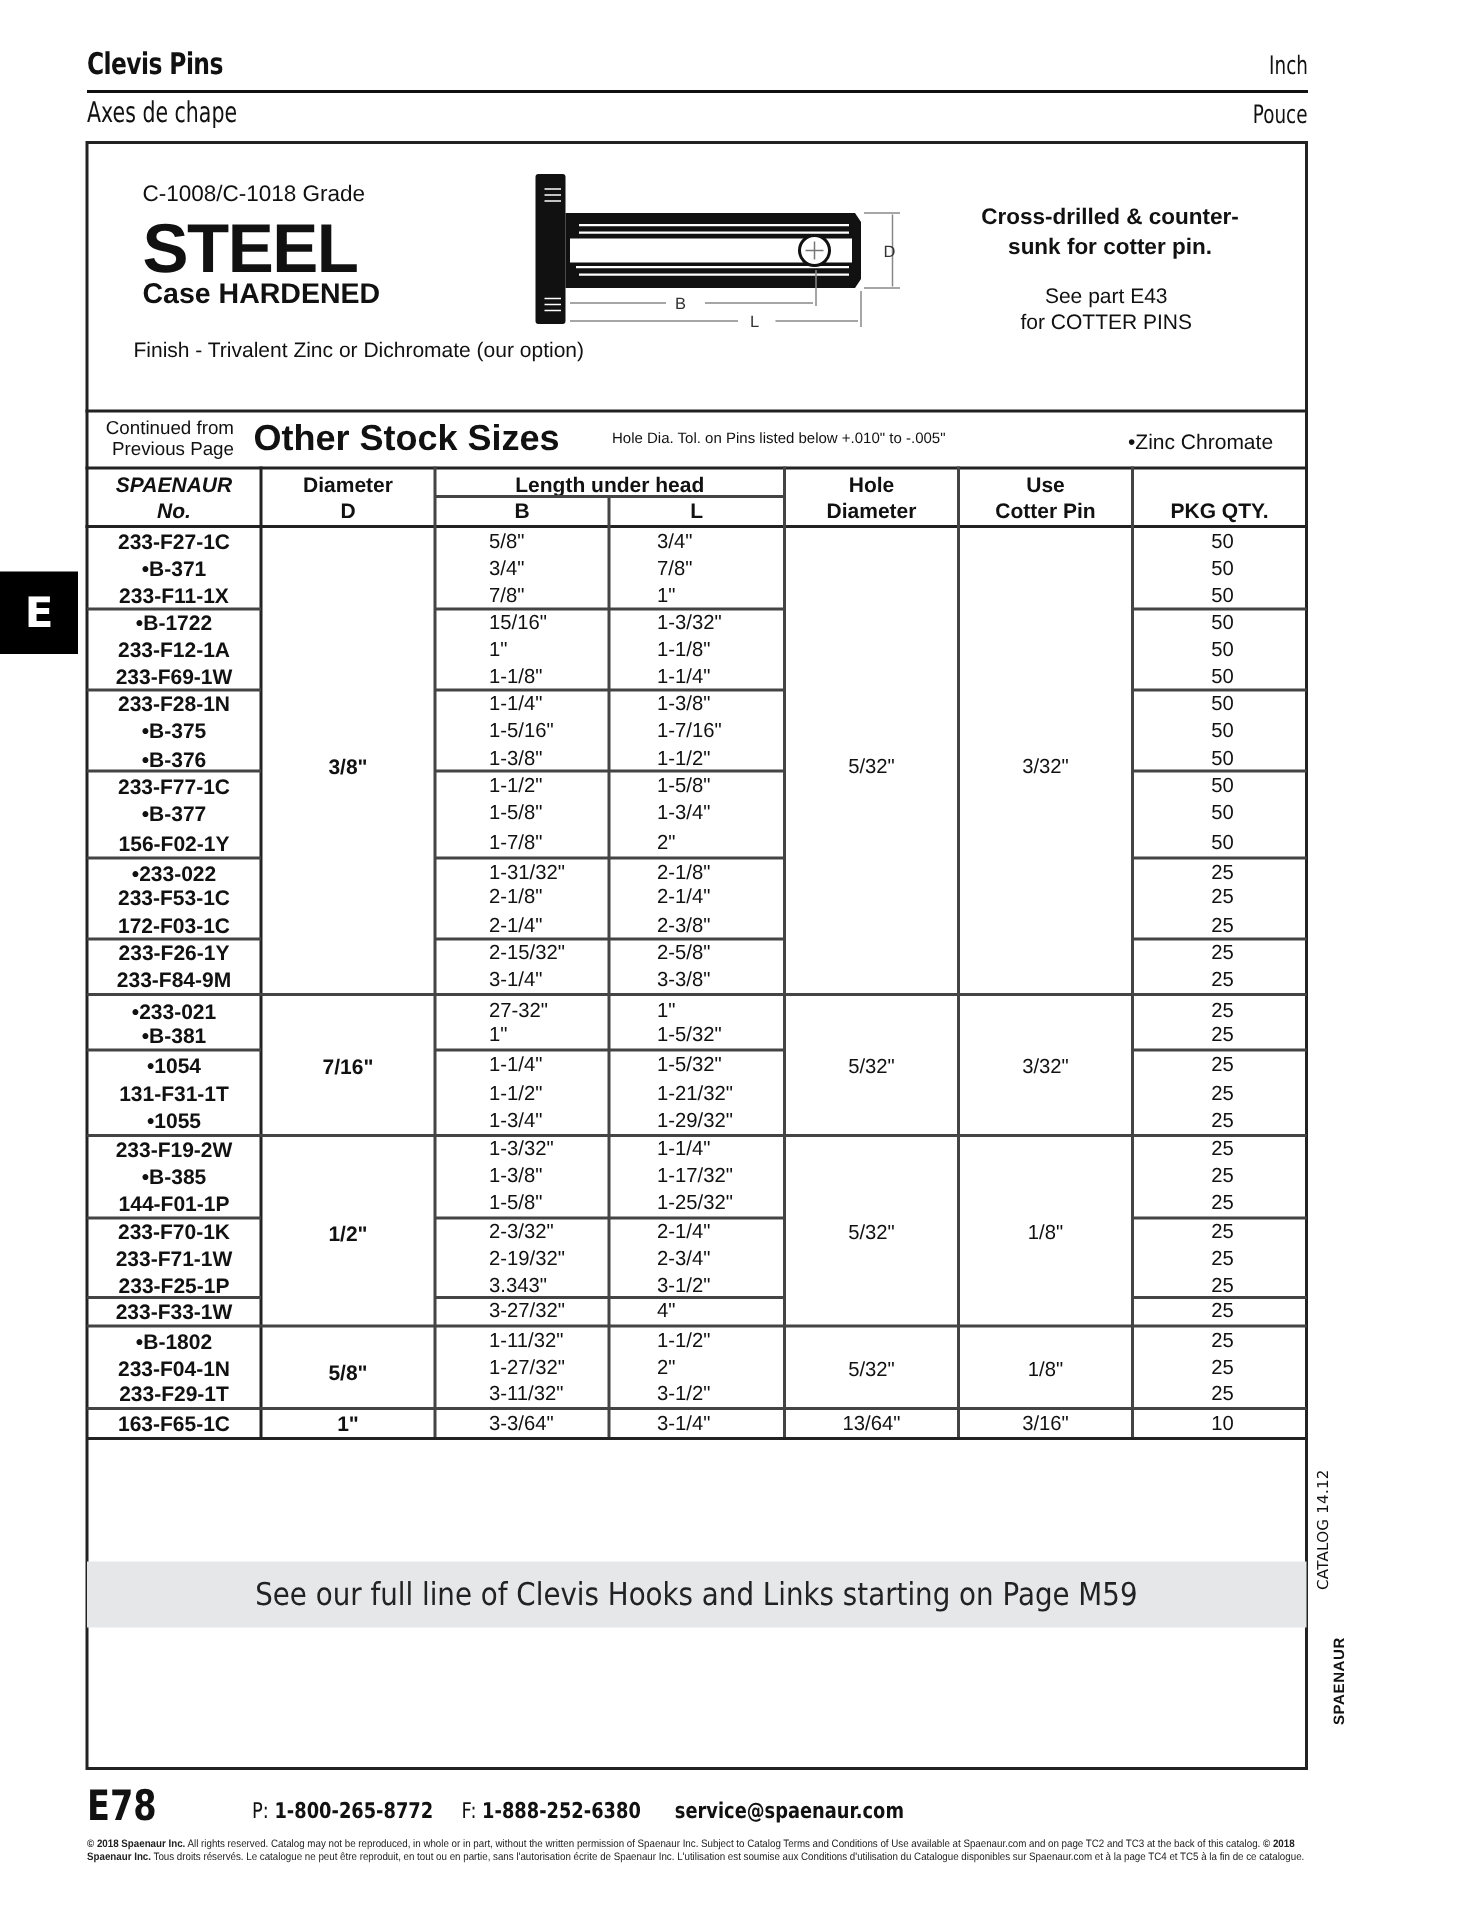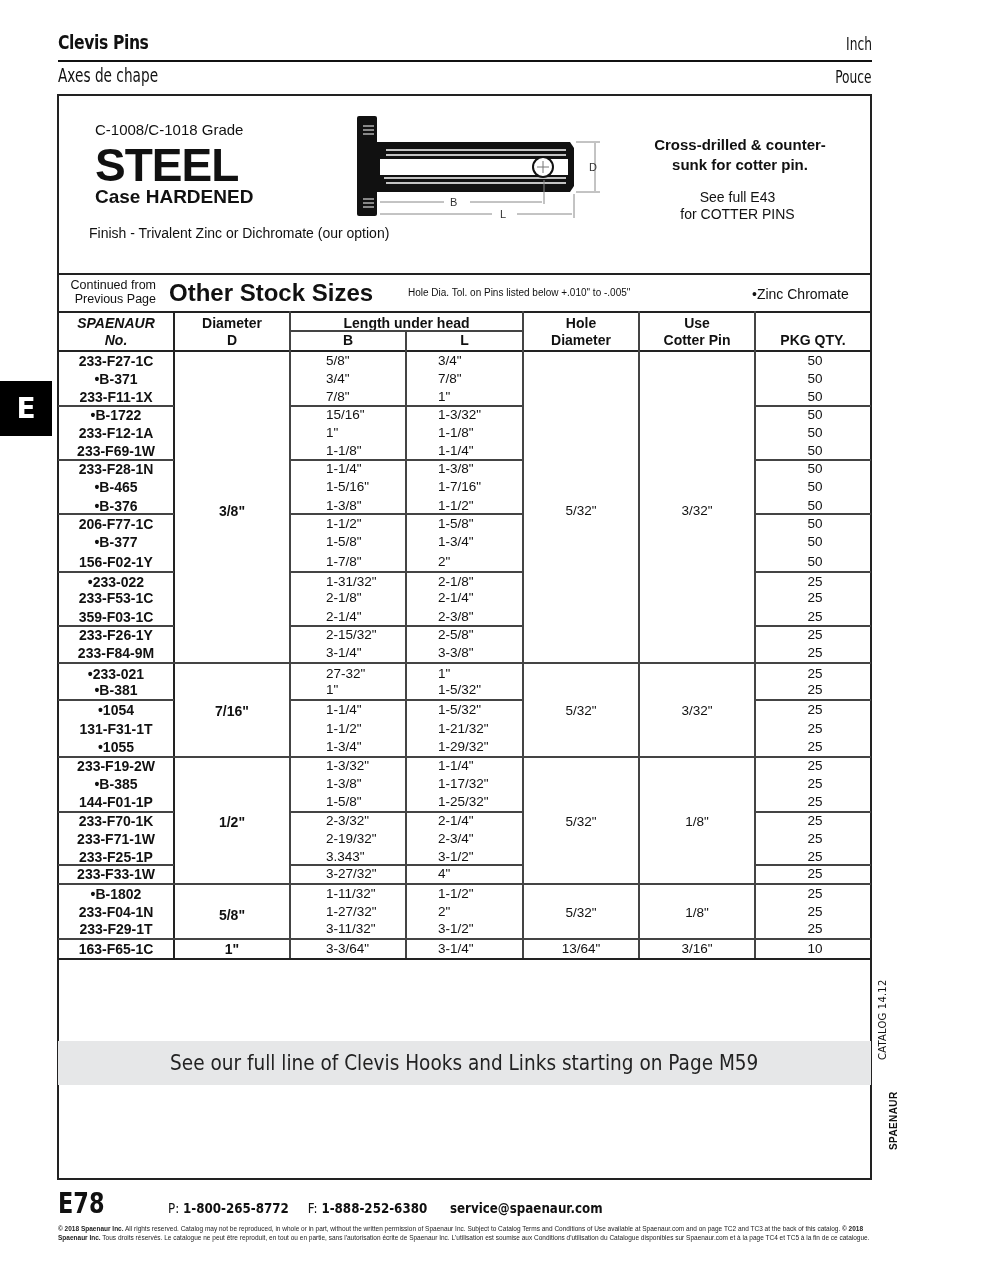--- a/index.html
+++ b/index.html
@@ -116,21 +116,21 @@
   <text x="98" y="92" font-size="11" fill="#333" font-family="Liberation Sans, sans-serif">B</text>
   <text x="148" y="104" font-size="11" fill="#333" font-family="Liberation Sans, sans-serif">L</text>
   <text x="237" y="57" font-size="11" fill="#333" font-family="Liberation Sans, sans-serif">D</text>
 </svg>
 
 <div class="abs cross">
   <div>Cross-drilled &amp; counter-</div>
   <div>sunk for cotter pin.</div>
 </div>
 <div class="abs seepage">
-  <div>See full E43</div>
+  <div>See part E43</div>
   <div>for COTTER PINS</div>
 </div>
 
 <div class="abs section-top"></div>
 <div class="abs cont">
   <div>Continued from</div>
   <div>Previous Page</div>
 </div>
 <div class="abs oss">Other Stock Sizes</div>
 <div class="abs tol">Hole Dia. Tol. on Pins listed below +.010"  to -.005"</div>
@@ -240,49 +240,49 @@
     <div class="cell lcol" style="top: 425px;">1-1/8"</div>
     <div class="cell qty" style="top: 425px;">50</div>
     <div class="cell pn" style="top: 443px;">233-F69-1W</div>
     <div class="cell bcol" style="top: 443px;">1-1/8"</div>
     <div class="cell lcol" style="top: 443px;">1-1/4"</div>
     <div class="cell qty" style="top: 443px;">50</div>
     <div class="cell pn" style="top: 461px;">233-F28-1N</div>
     <div class="cell bcol" style="top: 461px;">1-1/4"</div>
     <div class="cell lcol" style="top: 461px;">1-3/8"</div>
     <div class="cell qty" style="top: 461px;">50</div>
-    <div class="cell pn" style="top: 479px;">•B-465</div>
+    <div class="cell pn" style="top: 479px;">•B-375</div>
     <div class="cell bcol" style="top: 479px;">1-5/16"</div>
     <div class="cell lcol" style="top: 479px;">1-7/16"</div>
     <div class="cell qty" style="top: 479px;">50</div>
     <div class="cell pn" style="top: 498px;">•B-376</div>
     <div class="cell bcol" style="top: 498px;">1-3/8"</div>
     <div class="cell lcol" style="top: 498px;">1-1/2"</div>
     <div class="cell qty" style="top: 498px;">50</div>
-    <div class="cell pn" style="top: 516px;">206-F77-1C</div>
+    <div class="cell pn" style="top: 516px;">233-F77-1C</div>
     <div class="cell bcol" style="top: 516px;">1-1/2"</div>
     <div class="cell lcol" style="top: 516px;">1-5/8"</div>
     <div class="cell qty" style="top: 516px;">50</div>
     <div class="cell pn" style="top: 534px;">•B-377</div>
     <div class="cell bcol" style="top: 534px;">1-5/8"</div>
     <div class="cell lcol" style="top: 534px;">1-3/4"</div>
     <div class="cell qty" style="top: 534px;">50</div>
     <div class="cell pn" style="top: 554px;">156-F02-1Y</div>
     <div class="cell bcol" style="top: 554px;">1-7/8"</div>
     <div class="cell lcol" style="top: 554px;">2"</div>
     <div class="cell qty" style="top: 554px;">50</div>
     <div class="cell pn" style="top: 574px;">•233-022</div>
     <div class="cell bcol" style="top: 574px;">1-31/32"</div>
     <div class="cell lcol" style="top: 574px;">2-1/8"</div>
     <div class="cell qty" style="top: 574px;">25</div>
     <div class="cell pn" style="top: 590px;">233-F53-1C</div>
     <div class="cell bcol" style="top: 590px;">2-1/8"</div>
     <div class="cell lcol" style="top: 590px;">2-1/4"</div>
     <div class="cell qty" style="top: 590px;">25</div>
-    <div class="cell pn" style="top: 609px;">359-F03-1C</div>
+    <div class="cell pn" style="top: 609px;">172-F03-1C</div>
     <div class="cell bcol" style="top: 609px;">2-1/4"</div>
     <div class="cell lcol" style="top: 609px;">2-3/8"</div>
     <div class="cell qty" style="top: 609px;">25</div>
     <div class="cell pn" style="top: 627px;">233-F26-1Y</div>
     <div class="cell bcol" style="top: 627px;">2-15/32"</div>
     <div class="cell lcol" style="top: 627px;">2-5/8"</div>
     <div class="cell qty" style="top: 627px;">25</div>
     <div class="cell pn" style="top: 645px;">233-F84-9M</div>
     <div class="cell bcol" style="top: 645px;">3-1/4"</div>
     <div class="cell lcol" style="top: 645px;">3-3/8"</div>

